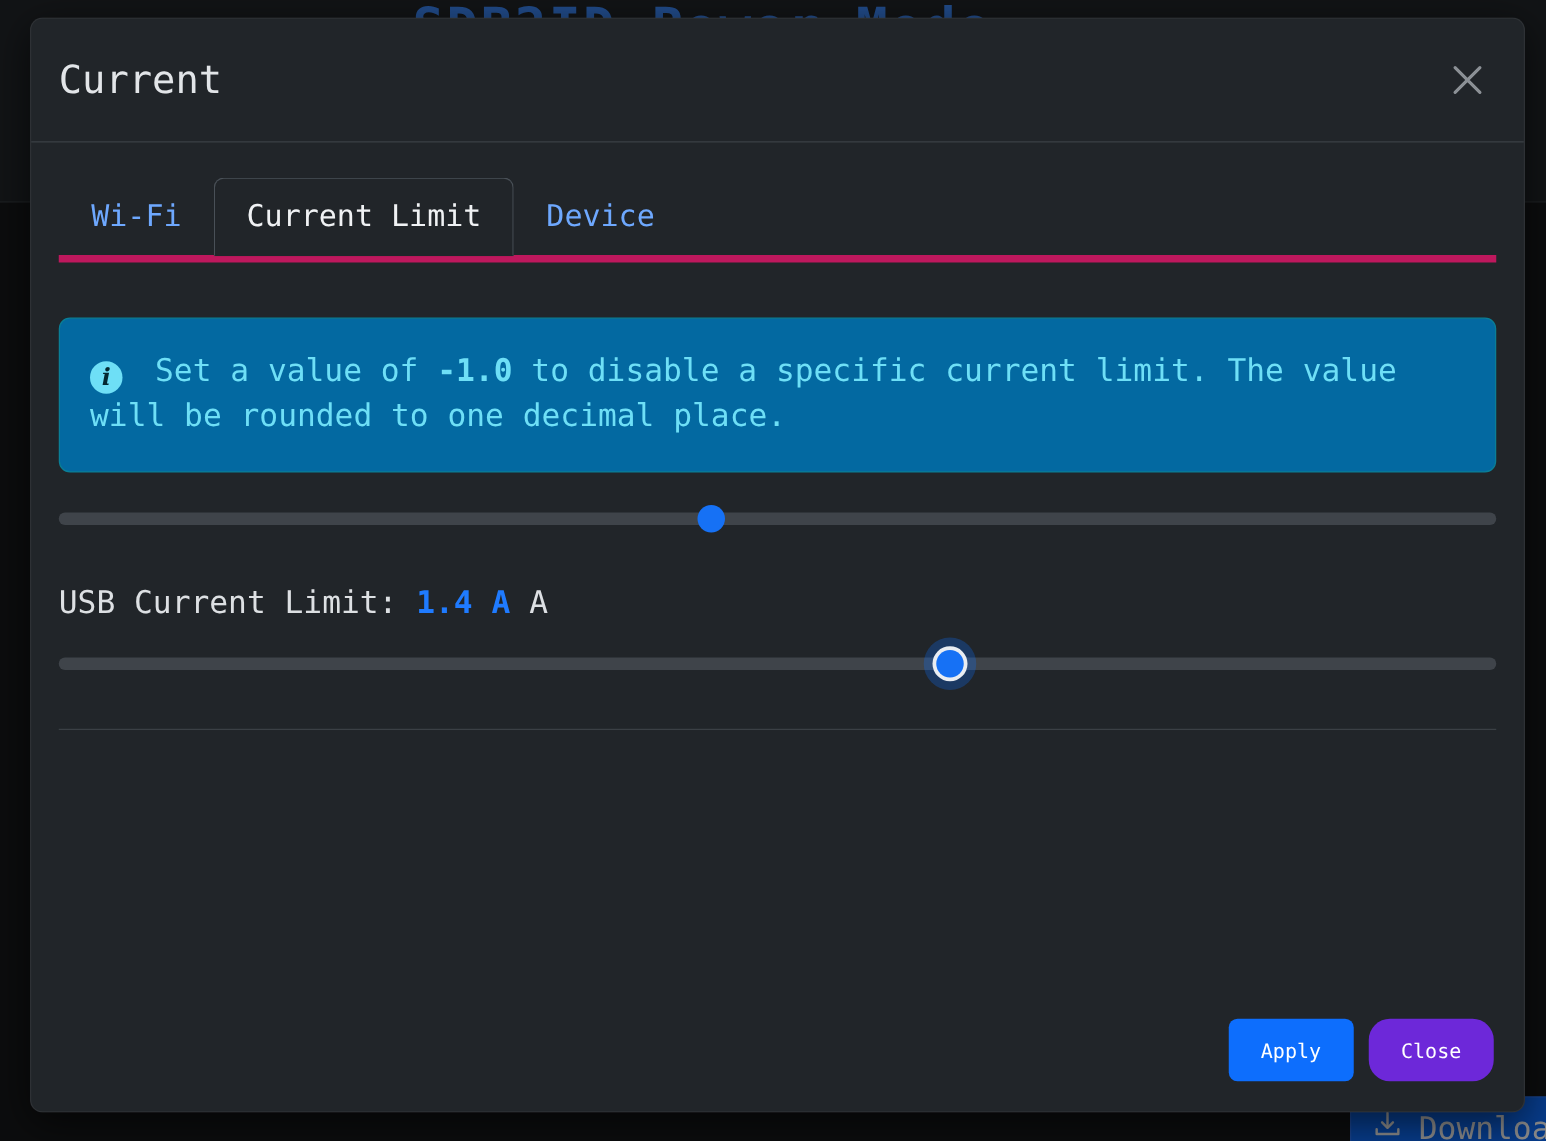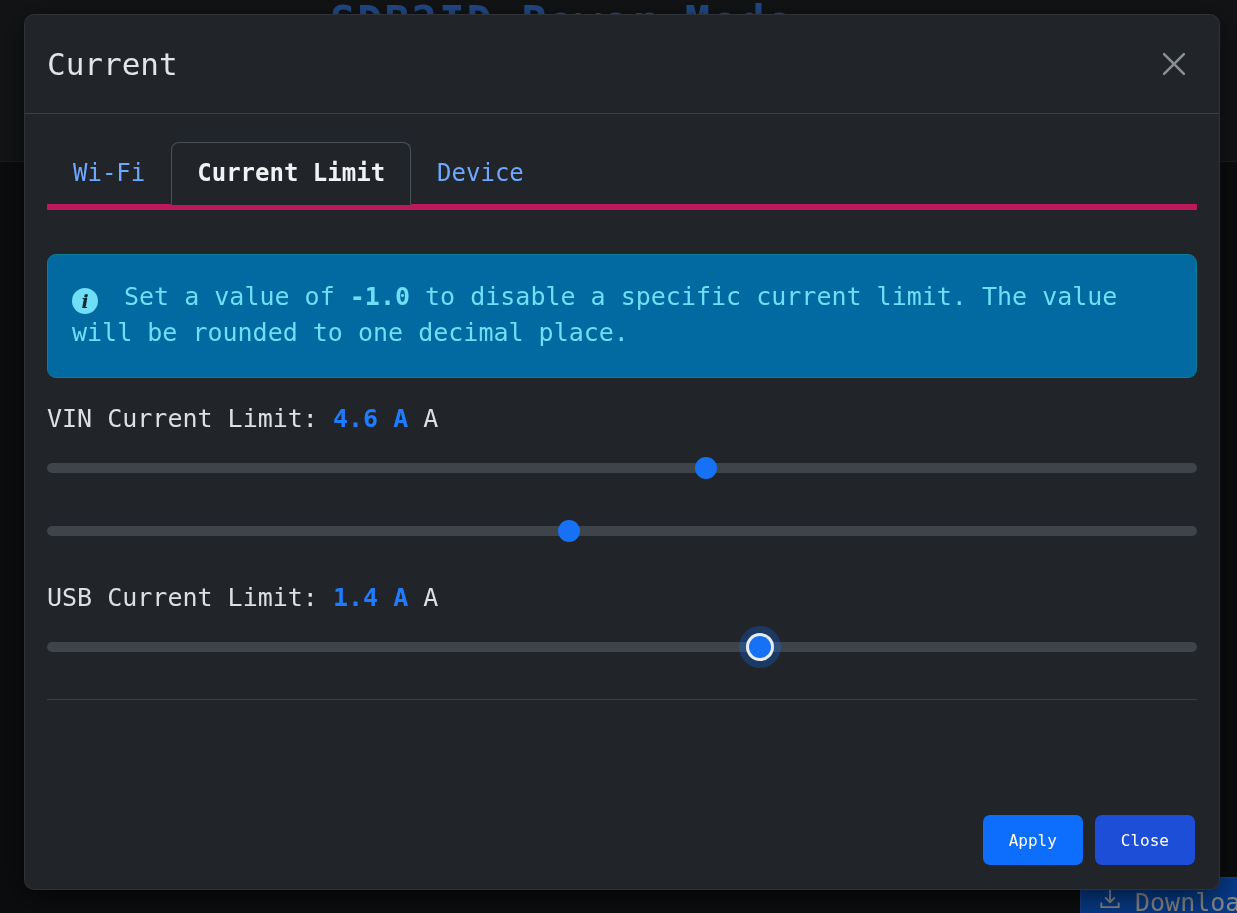--- a/index.html
+++ b/index.html
@@ -66,21 +66,20 @@
     font-family:inherit; font-size:24px; color:#6ea8fe;
     background:transparent; border:1px solid transparent;
     border-radius:8px 8px 0 0;
     padding:16px 25px 17px 25px; margin-bottom:-1px;
     cursor:pointer;
   }
   .nav-tab.active {
     color:#f0f2f4;
     background:#212529;
     border-color:#495057 #495057 #212529 #495057;
-    font-weight:bold;
   }
 
   
   .alert-info {
     margin-top:44px;
     background:#0369a1;
     border:1.5px solid #0a7e96;
     border-radius:9px;
     color:#6edff6;
     font-size:25px; line-height:36px;
@@ -129,21 +128,21 @@
   .modal-footer {
     display:flex; justify-content:flex-end; gap:12px;
     padding:26px 24px 24px 24px;
   }
   .btn {
     font-family:inherit; font-size:16px; color:#fff;
     border:none; border-radius:7px; cursor:pointer;
     padding:12px 26px; height:50px;
   }
   .btn-primary { background:#0d6efd; }
-  .btn-secondary { background:#1d4ed8; }
+  .btn-secondary { background:#6d28d9;border-radius:17px; }
 </style>
 </head>
 <body>
 
 <div class="bg-header">
   <h1 class="bg-title">SDB2ID Power Mode</h1>
 </div>
 
 <button class="bg-download-btn">
   <span>
@@ -176,29 +175,20 @@
     <div class="nav-tabs">
       <button class="nav-tab">Wi-Fi</button>
       <button class="nav-tab active">Current Limit</button>
       <button class="nav-tab">Device</button>
     </div>
 
     <div class="alert-info">
       <span class="info-icon">i</span><span>Set a value of </span><span class="alert-bold">-1.0</span><span> to disable a specific current limit. The value will be rounded to one decimal place.</span>
     </div>
 
-    <div class="slider-group">
-      <div class="slider-label-row">
-        <span>VIN Current Limit: </span><span class="slider-value">4.6 A</span><span> A</span>
-      </div>
-      <div class="slider-rail-wrap">
-        <div class="slider-rail"></div>
-        <div class="slider-thumb" style="left: 57.3%;"></div>
-      </div>
-    </div>
 
     <div class="slider-group">
       <div class="slider-rail-wrap">
         <div class="slider-rail"></div>
         <div class="slider-thumb" style="left: 45.4%;"></div>
       </div>
     </div>
 
     <div class="slider-group">
       <div class="slider-label-row">

